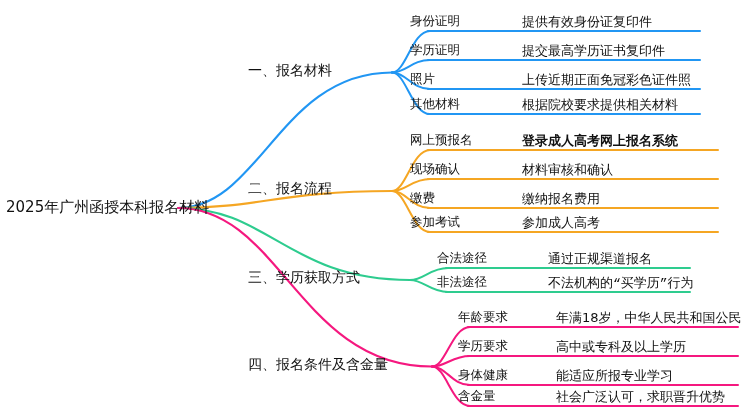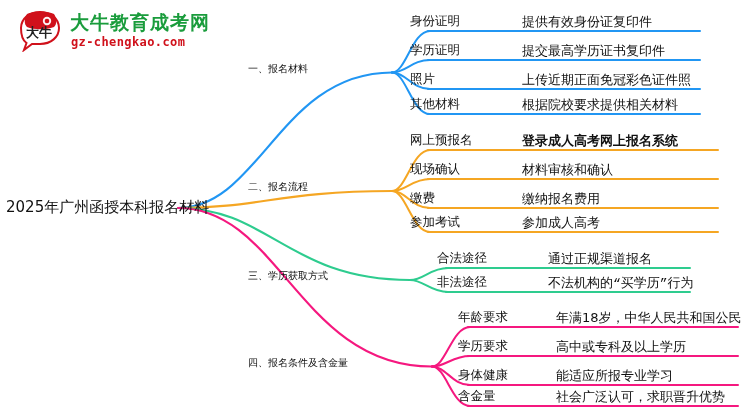--- a/index.html
+++ b/index.html
@@ -26,48 +26,37 @@
     letter-spacing:0.4px;white-space:nowrap;
     font-family:"DejaVu Sans Mono",monospace;
   }
 
   .node{position:absolute;white-space:nowrap;color:#111111;}
   .root{
     font-size:15px;left:6px;top:198px;
     font-family:"DejaVu Sans",sans-serif;
   }
   .branch{
-    font-size:10px;
+    font-size:14px;
     font-family:"DejaVu Sans",sans-serif;
   }
   .leaf-label{
     font-size:12.5px;
     font-family:"DejaVu Sans",sans-serif;
   }
   .leaf-desc{
     font-size:13px;
     font-family:"DejaVu Sans",sans-serif;
   }
 </style>
 </head>
 <body>
 
 <div id="stage">
 
-  <div class="logo">
-    <svg class="logo-mark" viewBox="0 0 44 42">
-      <path d="M22 2 C33 2 41 9 41 18 C41 27 33 34 22 34 L14 34 L6 40 L8.5 33 C4 30 3 24 3 18 C3 9 11 2 22 2 Z" fill="#ffffff" stroke="#d0111b" stroke-width="2"></path>
-      <path d="M9 4 C15 1 30 1 36 4 C39 9 39 14 36 17 C28 20 16 20 9 17 C6 14 6 9 9 4 Z" fill="#d0111b"></path>
-      <circle cx="29" cy="11" r="4.2" fill="#ffffff" opacity="0.95"></circle>
-      <circle cx="29" cy="11" r="2.3" fill="#d0111b"></circle>
-      <text x="21" y="27" font-family="DejaVu Sans, sans-serif" font-size="13" font-weight="bold" fill="#222222" text-anchor="middle">大牛</text>
-    </svg>
-    <div class="logo-title">大牛教育成考网</div>
-    <div class="logo-sub">gz-chengkao.com</div>
-  </div>
 
   <svg class="links" id="links" viewBox="0 0 750 410">
       <path d="M 178 208 C 260 208 280 72.5 392 72.5" stroke="#2196f3" stroke-width="2.2" fill="none" stroke-linecap="round"></path>
       <path d="M 392 72.5 C 406 72.5 412 31 430 31" stroke="#2196f3" stroke-width="2" fill="none" stroke-linecap="round"></path>
       <path d="M 428 31 L 700 31" stroke="#2196f3" stroke-width="2" fill="none" stroke-linecap="round"></path>
       <path d="M 392 72.5 C 406 72.5 412 60 430 60" stroke="#2196f3" stroke-width="2" fill="none" stroke-linecap="round"></path>
       <path d="M 428 60 L 700 60" stroke="#2196f3" stroke-width="2" fill="none" stroke-linecap="round"></path>
       <path d="M 392 72.5 C 406 72.5 412 89 430 89" stroke="#2196f3" stroke-width="2" fill="none" stroke-linecap="round"></path>
       <path d="M 428 89 L 700 89" stroke="#2196f3" stroke-width="2" fill="none" stroke-linecap="round"></path>
       <path d="M 392 72.5 C 406 72.5 412 114 430 114" stroke="#2196f3" stroke-width="2" fill="none" stroke-linecap="round"></path>

